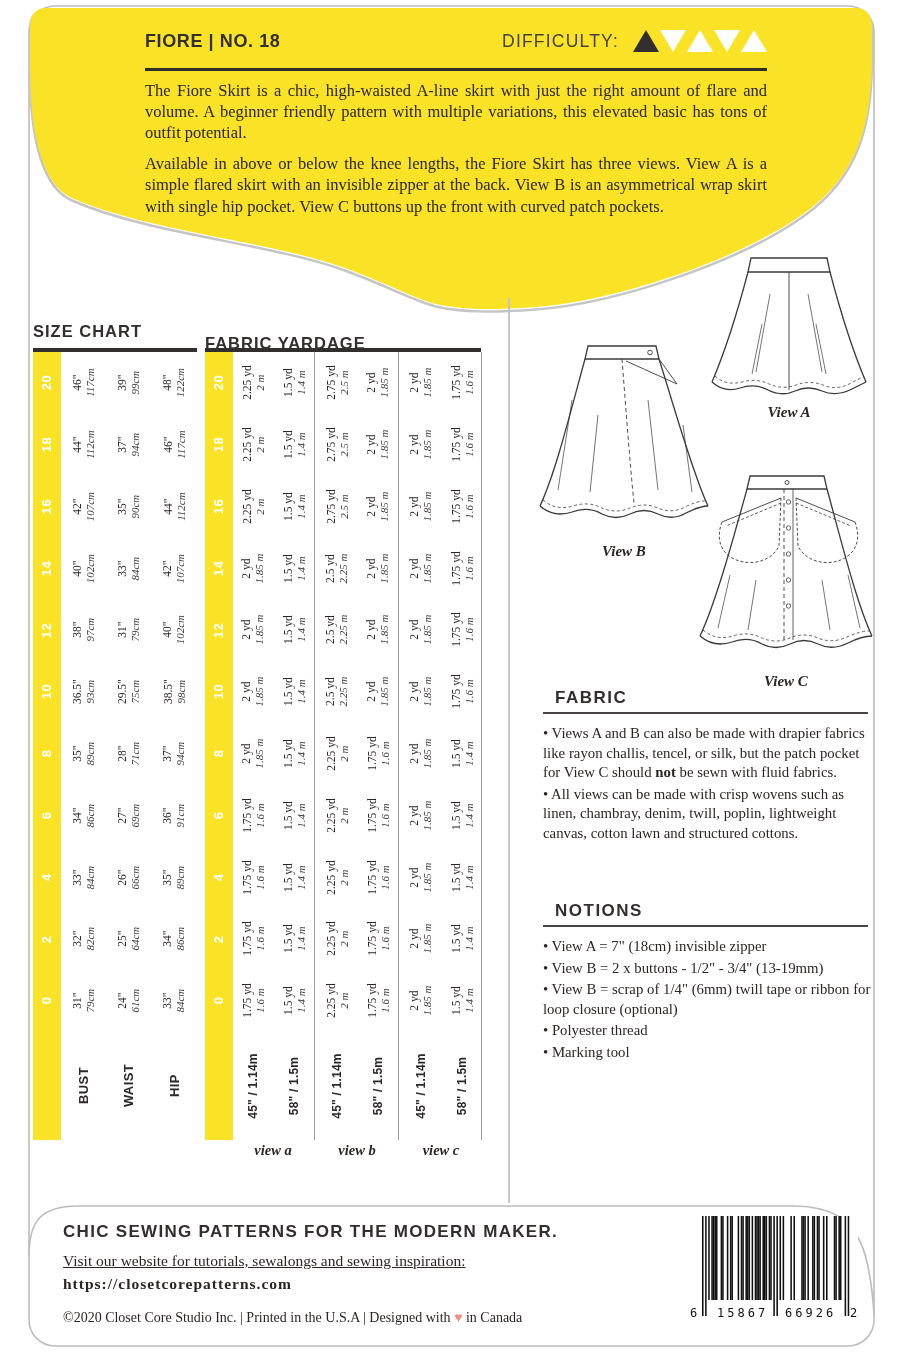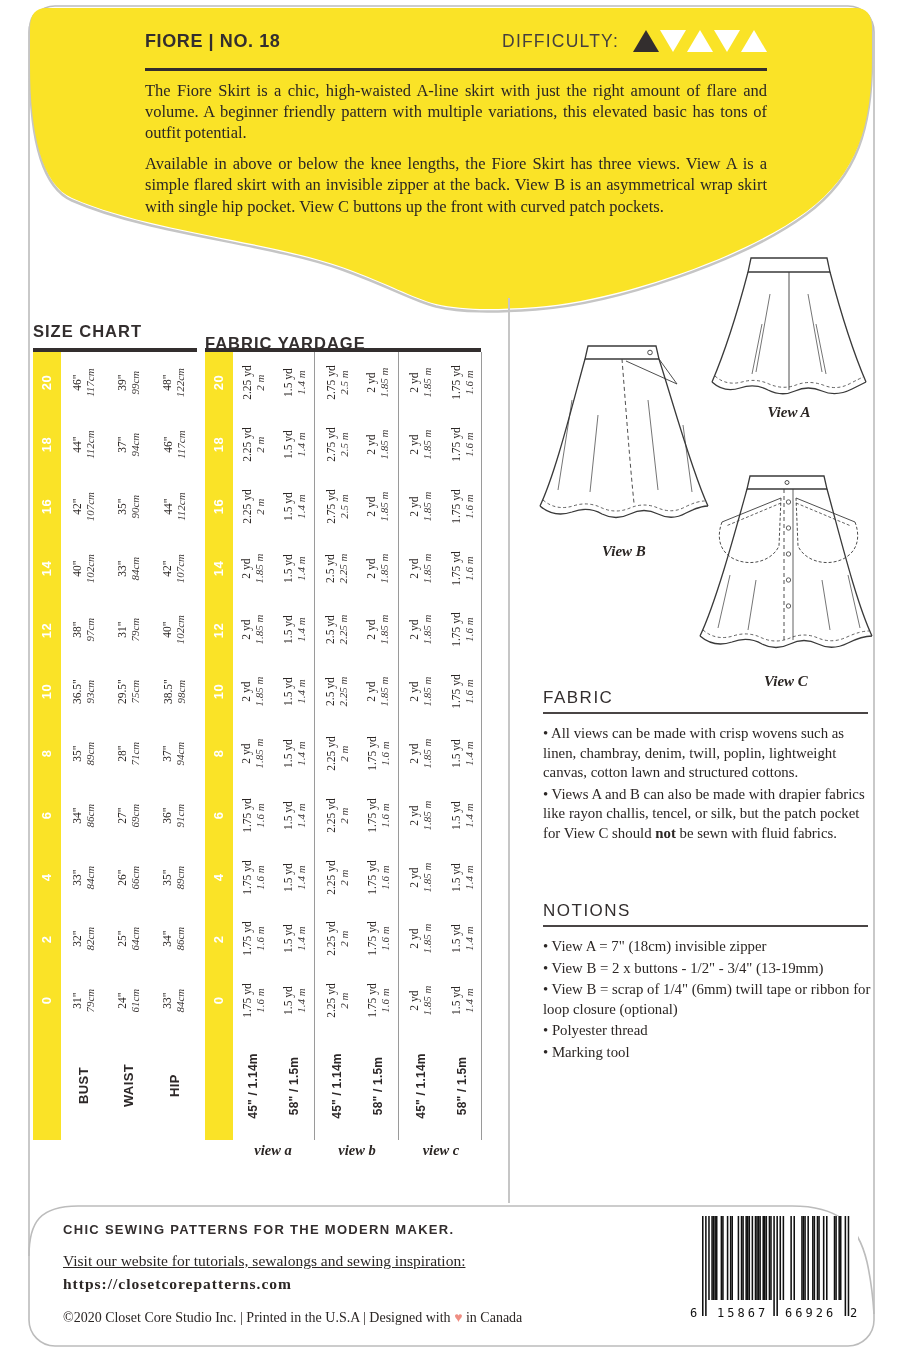--- a/index.html
+++ b/index.html
@@ -64,31 +64,31 @@
 
   
   .divider-v { position:absolute; left:508px; top:298px; width:1.5px; height:905px; background:#c6c6c6; }
   .skirt { position:absolute; }
   .skirt path, .skirt line, .skirt circle { fill:none; stroke:#3a3a3a; }
   .skirt-label {
     position:absolute; text-align:center; font-style:italic; font-weight:bold;
     font-size:15px; color:#2b2624;
   }
   .section-head {
-    position:absolute; font-family:"Liberation Sans", sans-serif; font-weight:normal;
-    font-size:17px; letter-spacing:1.5px; color:#332e2e;
+    position:absolute; font-family:"Liberation Sans", sans-serif; font-weight:bold;
+    font-size:17px; letter-spacing:1.5px; color:#332e2e;margin-left:12px;
   }
   .section-rule { position:absolute; height:2px; background:#4a4545; width:325px; left:543px; }
   .bullets { position:absolute; left:543px; width:330px; font-size:14.8px; line-height:1.32; color:#2b2624; }
   .bullets .bullet-item { margin-bottom:2px; }
 
   
   .footer-tagline {
     position:absolute; left:63px; top:1222px; font-family:"Liberation Sans", sans-serif;
-    font-weight:bold; font-size:13px; letter-spacing:1.3px; color:#332e2e;
+    font-weight:bold; font-size:17px; letter-spacing:1.3px; color:#332e2e;
   }
   .footer-visit { position:absolute; left:63px; top:1252px; font-size:15.5px; color:#2b2624;text-decoration:underline; }
   .footer-url { position:absolute; left:63px; top:1275px; font-size:15.5px; font-weight:bold; letter-spacing:1px; color:#2b2624; }
   .footer-copy { position:absolute; left:63px; top:1310px; font-size:14px; color:#2b2624; }
   .heart { color:#ef8e83; }
 
   
   .barcode { position:absolute; left:690px; top:1216px; width:168px; height:118px; background:#fff; }
   .bc-digit {
     position:absolute; font-family:"DejaVu Sans Mono", monospace; font-size:12px; color:#111;
@@ -927,22 +927,22 @@
     <line x1="68" y1="110" x2="60" y2="160" stroke-width="0.7"></line>
     <line x1="134" y1="110" x2="142" y2="160" stroke-width="0.7"></line>
     <line x1="160" y1="105" x2="172" y2="158" stroke-width="0.7"></line>
     <path d="M 15 160 Q 28 171 45 166 Q 60 161 74 168 Q 88 174 102 168 Q 116 162 130 168 Q 144 174 159 167 Q 172 161 181 161" stroke-width="0.8" stroke-dasharray="3,2.5"></path>
   </svg>
   <div class="skirt-label" style="left:688px; width:196px; top:673px;">View C</div>
 
   <div class="section-head" style="left:543px; top:688px;">FABRIC</div>
   <div class="section-rule" style="top:712px;"></div>
   <div class="bullets" id="fabric-bullets" style="top:724px;">
+      <div class="bullet-item">•  Views A and B can also be made with drapier fabrics like rayon challis, tencel, or silk, but the patch pocket for View C should <b>not</b> be sewn with fluid fabrics.</div>
       <div class="bullet-item">•  All views can be made with crisp wovens such as linen, chambray, denim, twill, poplin, lightweight canvas, cotton lawn and structured cottons.</div>
-      <div class="bullet-item">•  Views A and B can also be made with drapier fabrics like rayon challis, tencel, or silk, but the patch pocket for View C should <b>not</b> be sewn with fluid fabrics.</div>
     </div>
 
   <div class="section-head" style="left:543px; top:901px;">NOTIONS</div>
   <div class="section-rule" style="top:925px;"></div>
   <div class="bullets" id="notions-bullets" style="top:937px;">
       <div class="bullet-item">•  View A = 7" (18cm) invisible zipper</div>
       <div class="bullet-item">•  View B = 2 x buttons - 1/2" - 3/4" (13-19mm)</div>
       <div class="bullet-item">•  View B = scrap of 1/4" (6mm) twill tape or ribbon for loop closure (optional)</div>
       <div class="bullet-item">•  Polyester thread</div>
       <div class="bullet-item">•  Marking tool</div>

